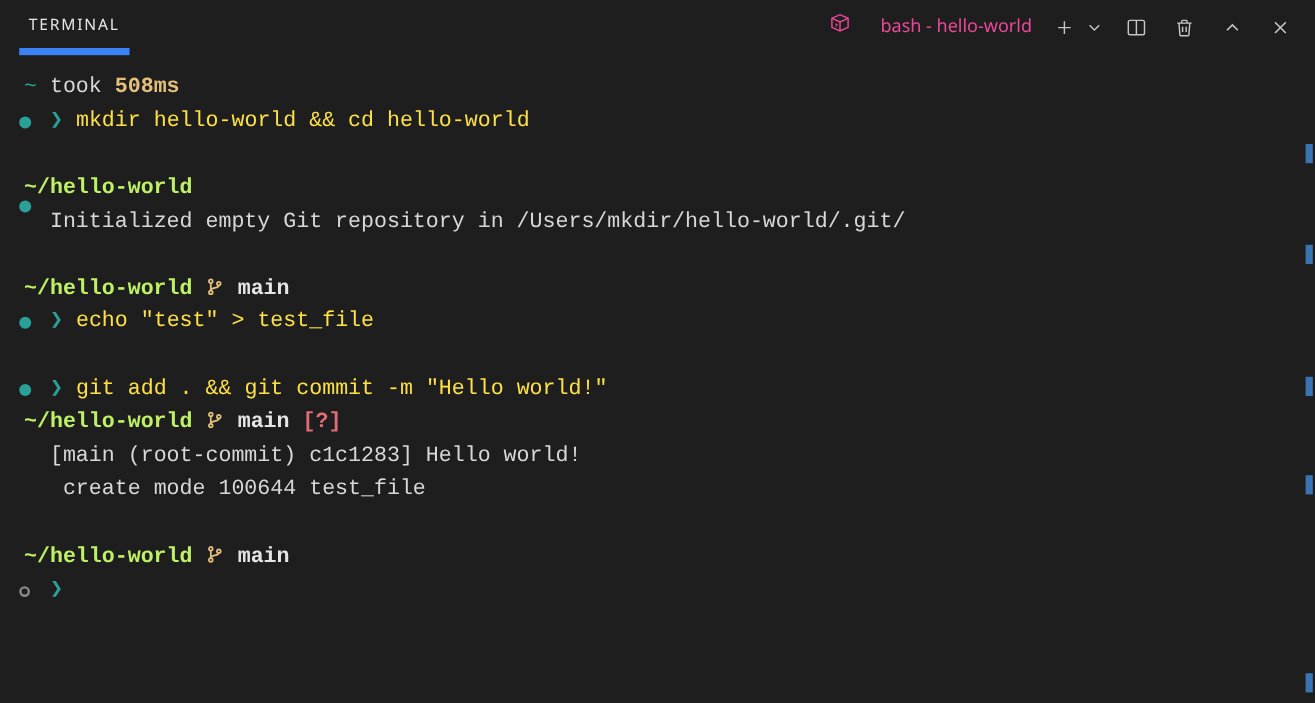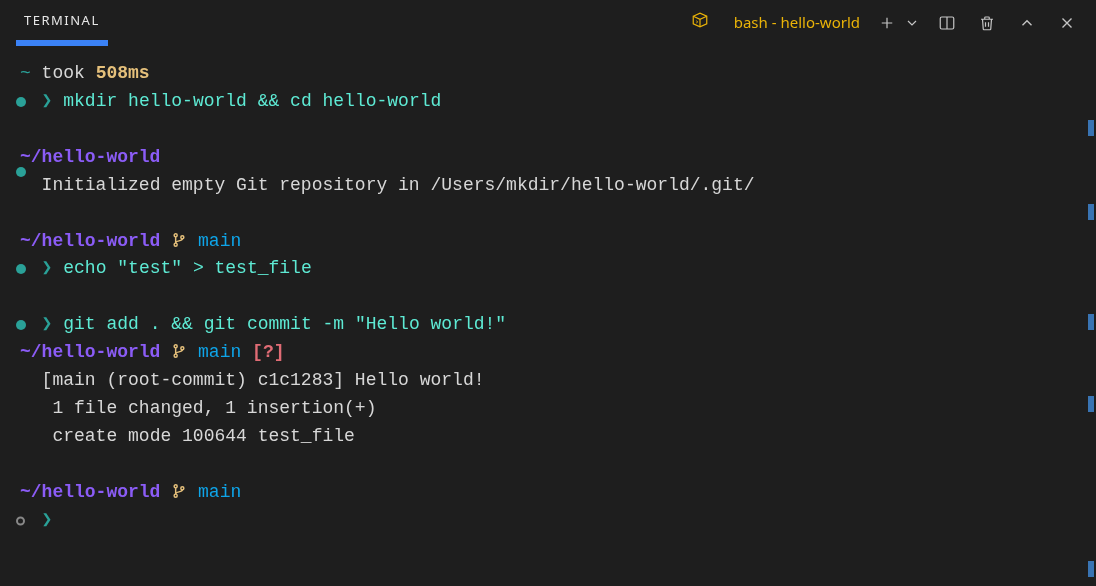--- a/index.html
+++ b/index.html
@@ -30,21 +30,21 @@
     border-bottom: 6px solid #3b82f6;
     letter-spacing: 1.5px;
     font-size: 13px;
     color: #e7e7e7;
   }
   .spacer { flex: 1; }
   .shell-label {
     display: flex;
     align-items: center;
     gap: 25px;
-    color: #eab308;
+    color: #ec4899;
     font-size: 15px;
   }
   .icon-btn {
     width: 26px;
     height: 26px;
     display: flex;
     align-items: center;
     justify-content: center;
     margin-left: 14px;
     color: #c5c5c5;
@@ -73,25 +73,25 @@
     background: transparent;
     border: 2px solid #888;
     width: 9px; height: 9px;
   }
 
   
   .c-tilde { color: #2aa198; }
   .c-white { color: #d7d7d7; }
   .c-yellow { color: #e5c07b; }
   .c-arrow { color: #2aa198; font-weight: bold; }
-  .c-blue { color: #8b5cf6; font-weight: bold; }
-  .c-branch-y { color: #0ea5e9; font-weight: normal; }
+  .c-blue { color: #bef264; font-weight: bold; }
+  .c-branch-y { color: #e5e5e5; font-weight: bold; }
   .c-branch-arrow { color: #e5c07b; }
   .c-red { color: #e06c75; font-weight: bold; }
-  .c-cmd { color: #5eead4; }
+  .c-cmd { color: #fde047; }
 
   .group { margin-bottom: 0; }
   .gap { height: 28px; }
 
   
   .marks {
     position: absolute;
     right: 0;
     top: 46px;
     width: 10px;
@@ -183,21 +183,20 @@
     <div class="group">
       <div class="line bullet-wrap"><span class="bullet teal"></span><span>  <span class="c-arrow">❯</span> <span class="c-cmd">git add . &amp;&amp; git commit -m "Hello world!"</span></span></div>
       <div class="line"><span class="c-blue">~/hello-world</span> <span class="c-branch-arrow"><svg style="display:inline-block;vertical-align:-2px" width="16" height="16" viewBox="0 0 24 24" fill="none" stroke="#e5c07b" stroke-width="2.2">
             <circle cx="7" cy="5" r="2.3"></circle>
             <circle cx="7" cy="19" r="2.3"></circle>
             <circle cx="17" cy="8" r="2.3"></circle>
             <path d="M7 7.3v9.4"></path>
             <path d="M17 10.3c0 4-10 2-10 6"></path>
           </svg></span> <span class="c-branch-y">main</span> <span class="c-red">[?]</span></div>
       <div class="line">  <span class="c-white">[main (root-commit) c1c1283] Hello world!</span></div>
-      <div class="line">  <span class="c-white"> 1 file changed, 1 insertion(+)</span></div>
       <div class="line">  <span class="c-white"> create mode 100644 test_file</span></div>
     </div>
     <div class="gap"></div>
     <div class="group">
       <div class="line"><span class="c-blue">~/hello-world</span> <span class="c-branch-arrow"><svg style="display:inline-block;vertical-align:-2px" width="16" height="16" viewBox="0 0 24 24" fill="none" stroke="#e5c07b" stroke-width="2.2">
             <circle cx="7" cy="5" r="2.3"></circle>
             <circle cx="7" cy="19" r="2.3"></circle>
             <circle cx="17" cy="8" r="2.3"></circle>
             <path d="M7 7.3v9.4"></path>
             <path d="M17 10.3c0 4-10 2-10 6"></path>

